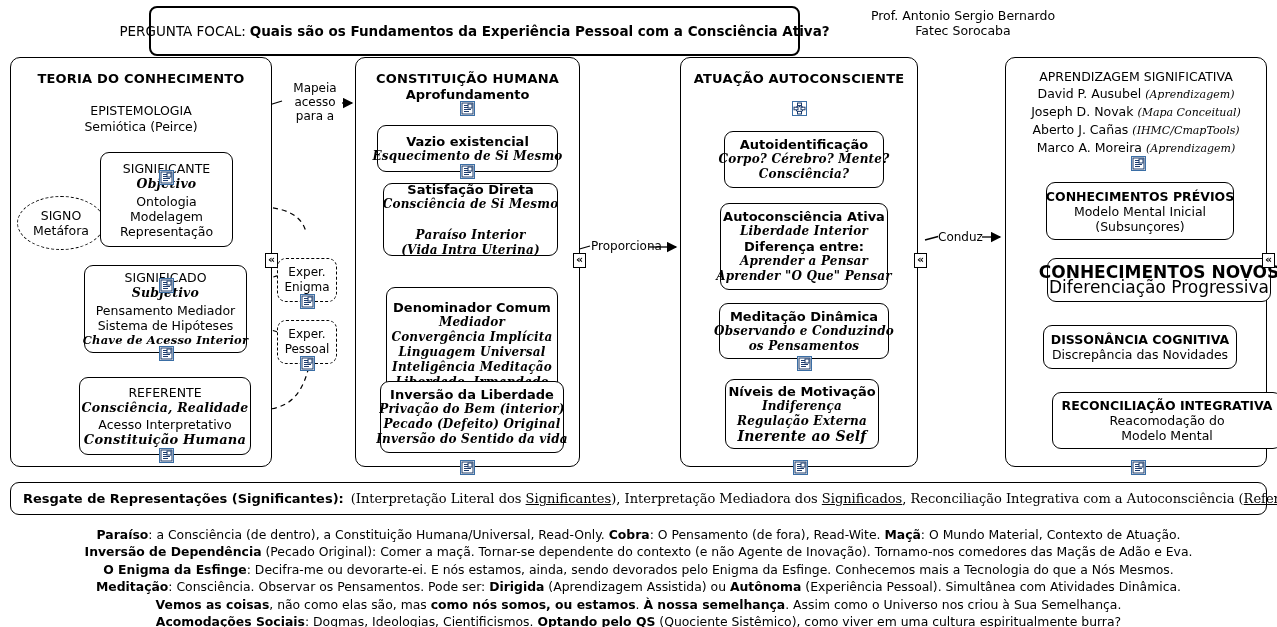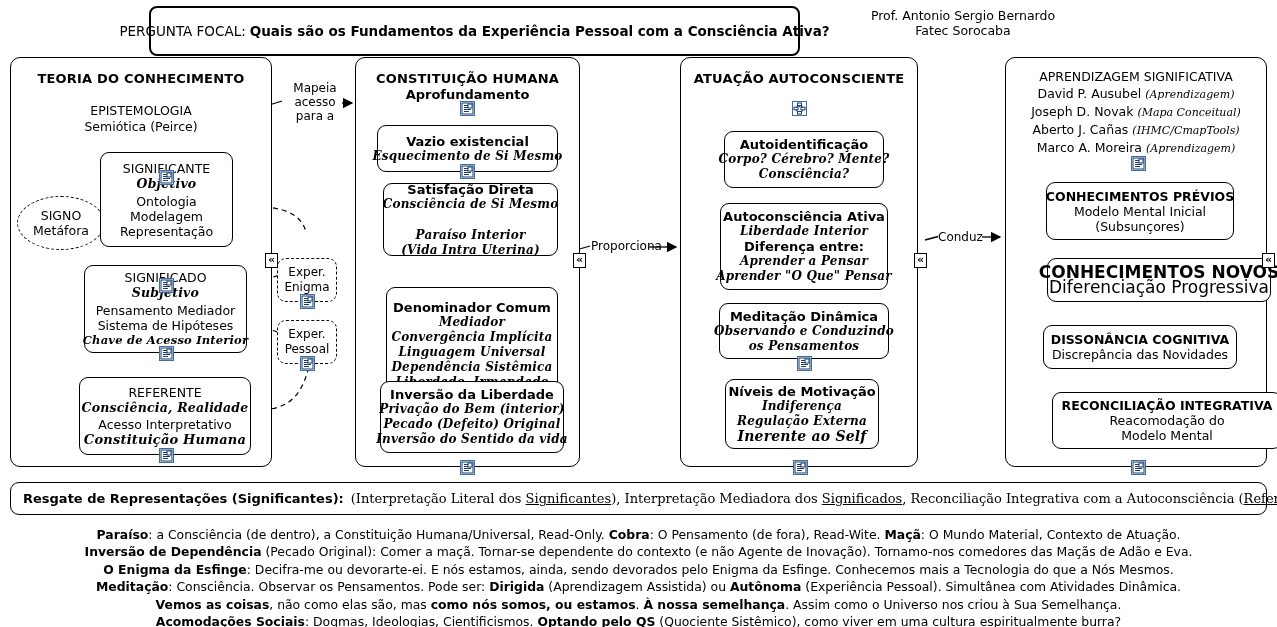--- a/index.html
+++ b/index.html
@@ -274,21 +274,21 @@
     <span class="ln script" style="font-size:12px;">Consciência de Si Mesmo</span>
     <span class="ln script" style="font-size:12px;margin-top:16px;">Paraíso Interior</span>
     <span class="ln script" style="font-size:12px;">(Vida Intra Uterina)</span>
   </div>
 
   <div class="node" style="left:386px; top:275px; width:172px; height:116px; font-size:13px;margin-top:12px;">
     <span class="ln bold">Denominador Comum</span>
     <span class="ln script" style="font-size:12px;">Mediador</span>
     <span class="ln script" style="font-size:12px;">Convergência Implícita</span>
     <span class="ln script" style="font-size:12px;">Linguagem Universal</span>
-    <span class="ln script" style="font-size:12px;">Dependência Sistêmica</span>
+    <span class="ln script" style="font-size:12px;">Inteligência Meditação</span>
     <span class="ln script" style="font-size:12px;">Liberdade, Irmandade</span>
   </div>
 
   <div class="node" style="left:380px; top:381px; width:184px; height:72px; font-size:13px;">
     <span class="ln bold">Inversão da Liberdade</span>
     <span class="ln script" style="font-size:12px;">Privação do Bem (interior)</span>
     <span class="ln script" style="font-size:12px;">Pecado (Defeito) Original</span>
     <span class="ln script" style="font-size:12px;">Inversão do Sentido da vida</span>
   </div>
 

